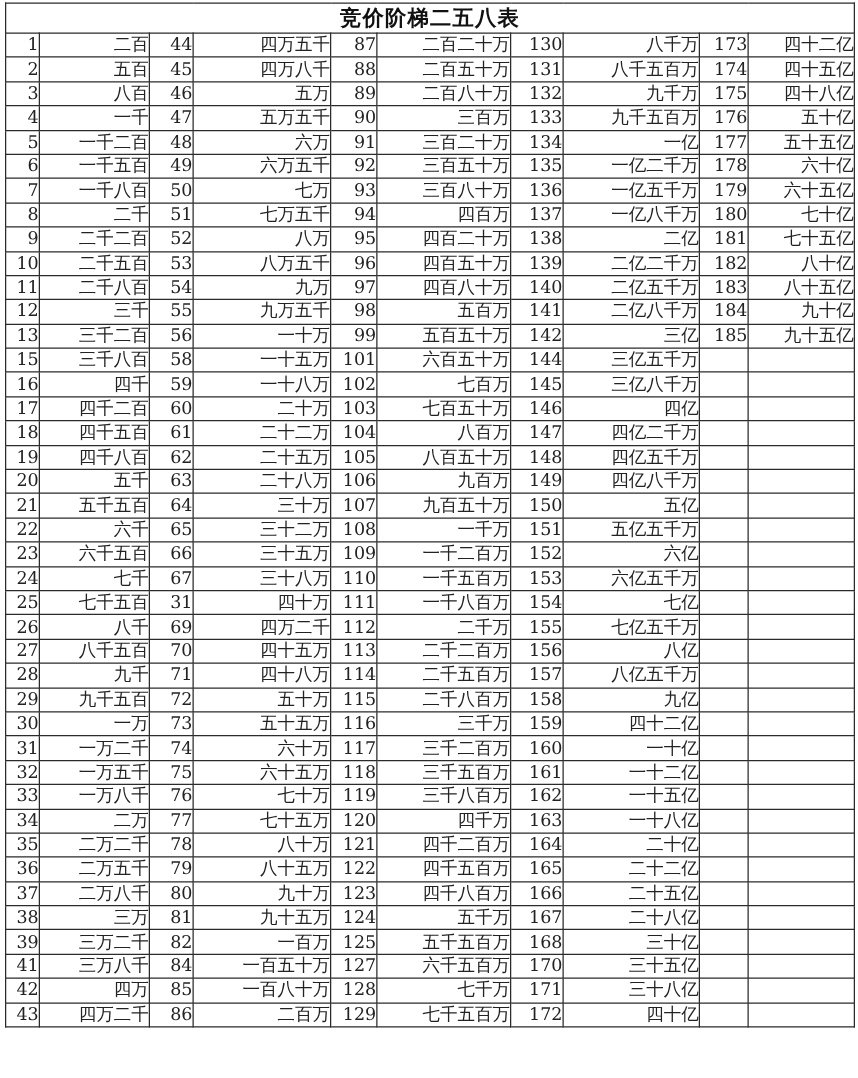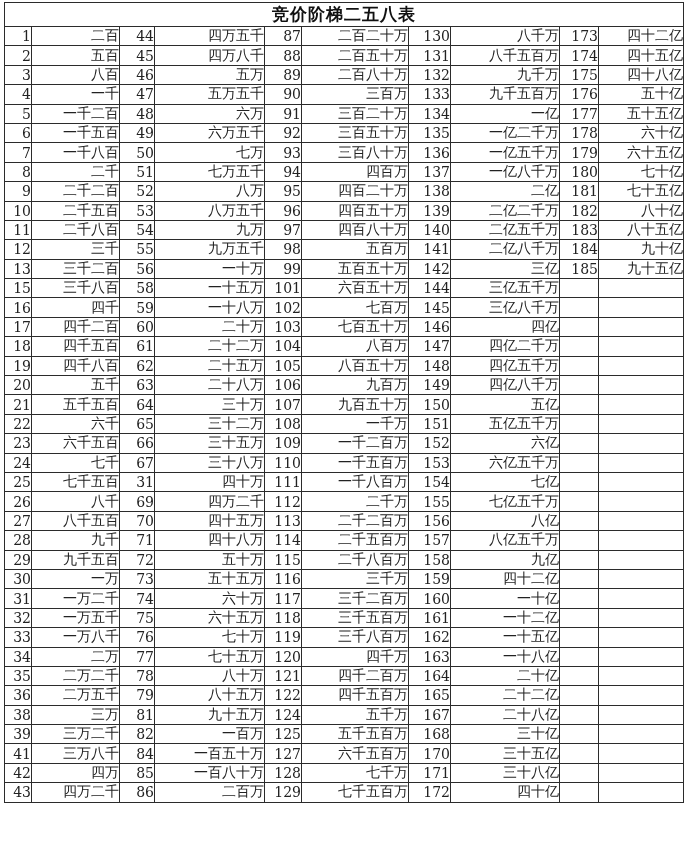--- a/index.html
+++ b/index.html
@@ -497,20 +497,32 @@
           <td class="num">79</td>
           <td class="val">八十五万</td>
           <td class="num">122</td>
           <td class="val">四千五百万</td>
           <td class="num">165</td>
           <td class="val">二十二亿</td>
           <td class="num"></td>
           <td class="val"></td>
         </tr>
         <tr>
+          <td class="num">37</td>
+          <td class="val">二万八千</td>
+          <td class="num">80</td>
+          <td class="val">九十万</td>
+          <td class="num">123</td>
+          <td class="val">四千八百万</td>
+          <td class="num">166</td>
+          <td class="val">二十五亿</td>
+          <td class="num"></td>
+          <td class="val"></td>
+        </tr>
+        <tr>
           <td class="num">38</td>
           <td class="val">三万</td>
           <td class="num">81</td>
           <td class="val">九十五万</td>
           <td class="num">124</td>
           <td class="val">五千万</td>
           <td class="num">167</td>
           <td class="val">二十八亿</td>
           <td class="num"></td>
           <td class="val"></td>

